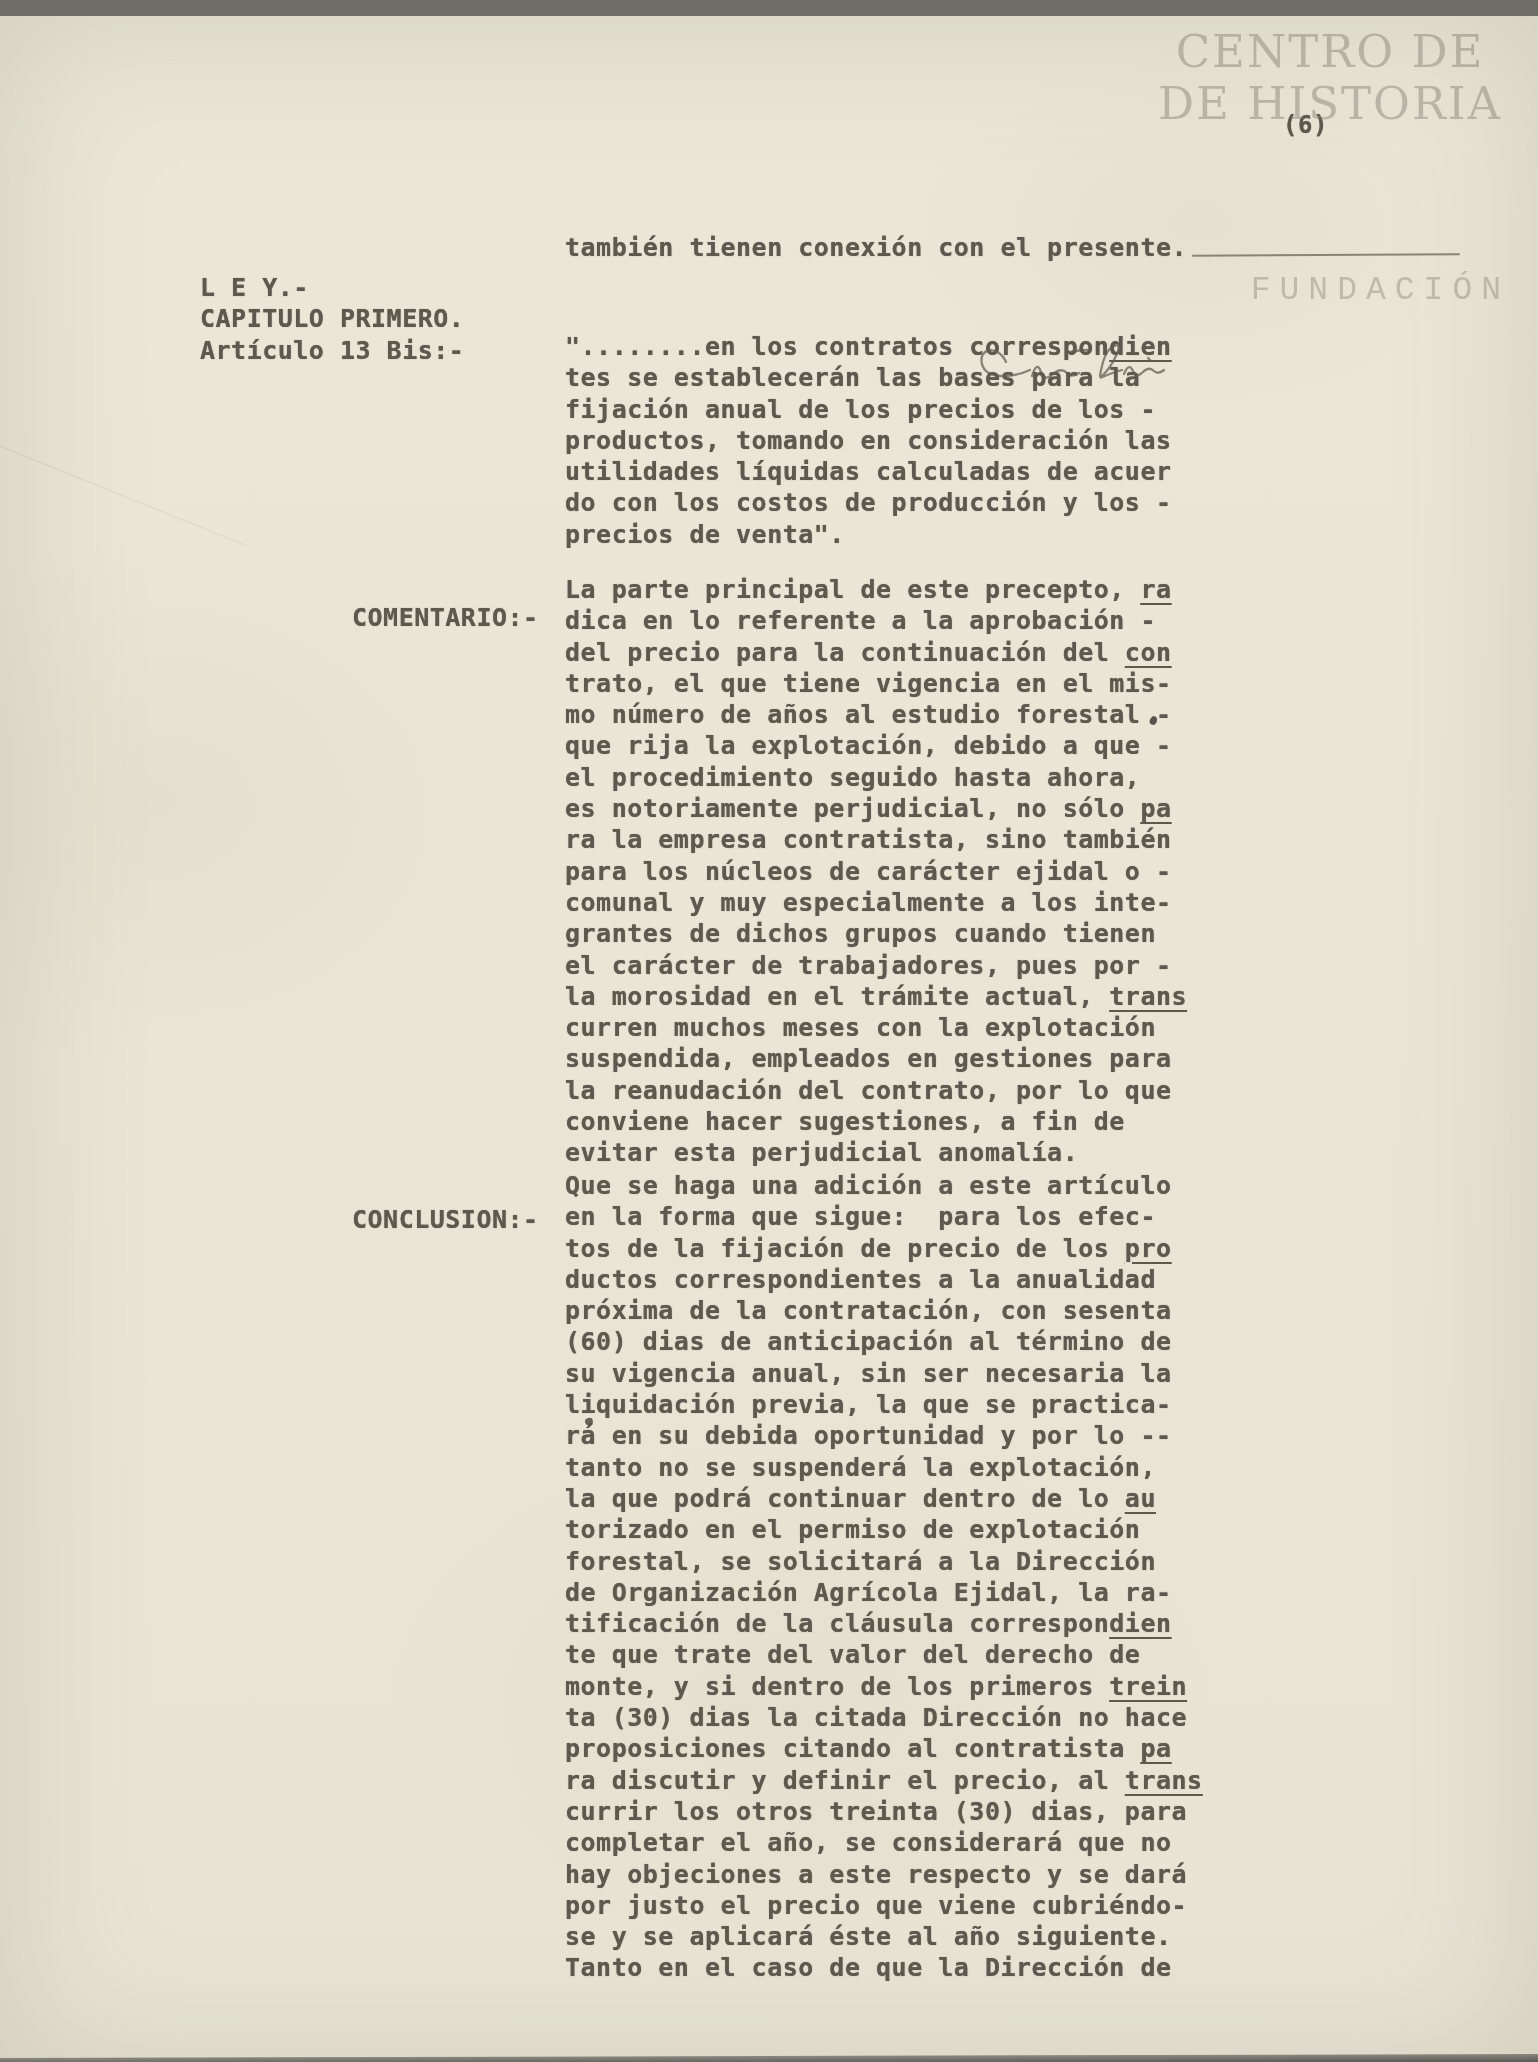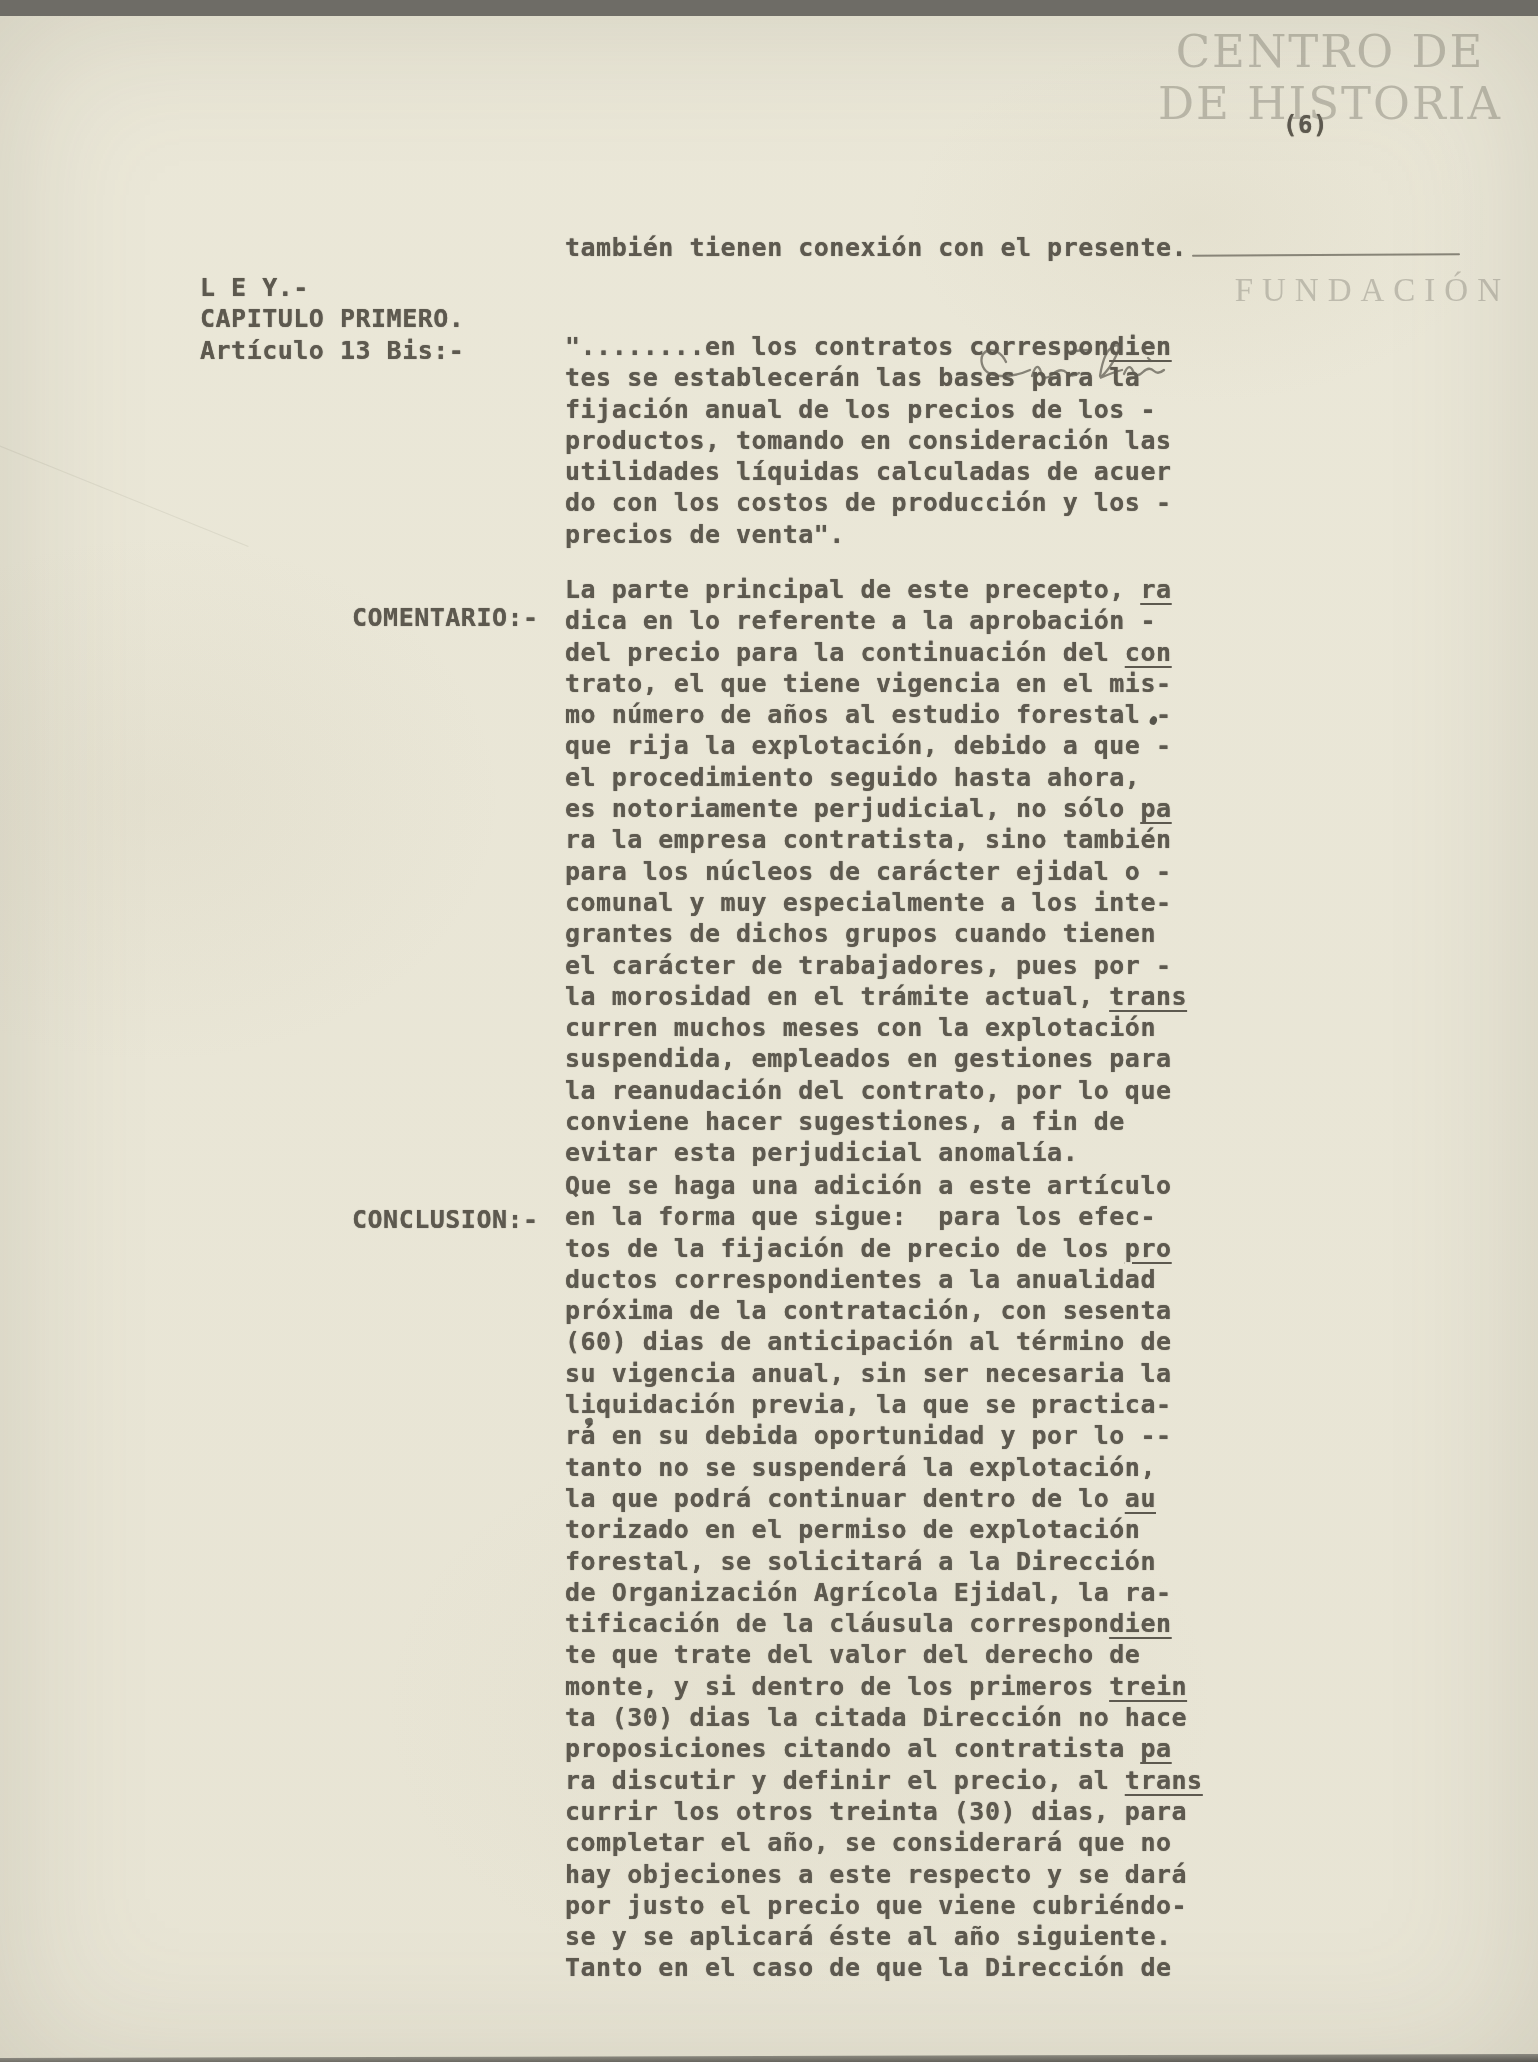--- a/index.html
+++ b/index.html
@@ -34,21 +34,21 @@
   .comentario-block{left:565px;top:558px;width:660px;}
   .conclusion-block{left:565px;top:1154px;width:660px;}
   .watermark{
     position:absolute;z-index:4;right:28px;top:10px;width:360px;text-align:center;
     font-family:"DejaVu Serif","Liberation Serif",serif;
     font-size:45px;line-height:52px;letter-spacing:2px;
     color:rgba(122,120,108,0.42);pointer-events:none;
   }
   .foundation{
     position:absolute;z-index:4;right:28px;top:256px;
-    font-family:Liberation Serif, serif;
+    font-family:Liberation Mono, monospace;
     font-size:33px;letter-spacing:9px;color:rgba(128,126,114,0.40);
     pointer-events:none;white-space:pre;
   }
   .pen-line{
     position:absolute;z-index:3;left:1192px;top:238px;width:268px;height:2px;
     background:#7d7a6e;border-radius:1px;opacity:0.9;transform:rotate(-0.3deg);
   }
   .handwriting{position:absolute;z-index:3;left:972px;top:316px;width:230px;height:78px;}
   .crease{
     position:absolute;z-index:1;left:-60px;top:470px;width:320px;height:1px;

